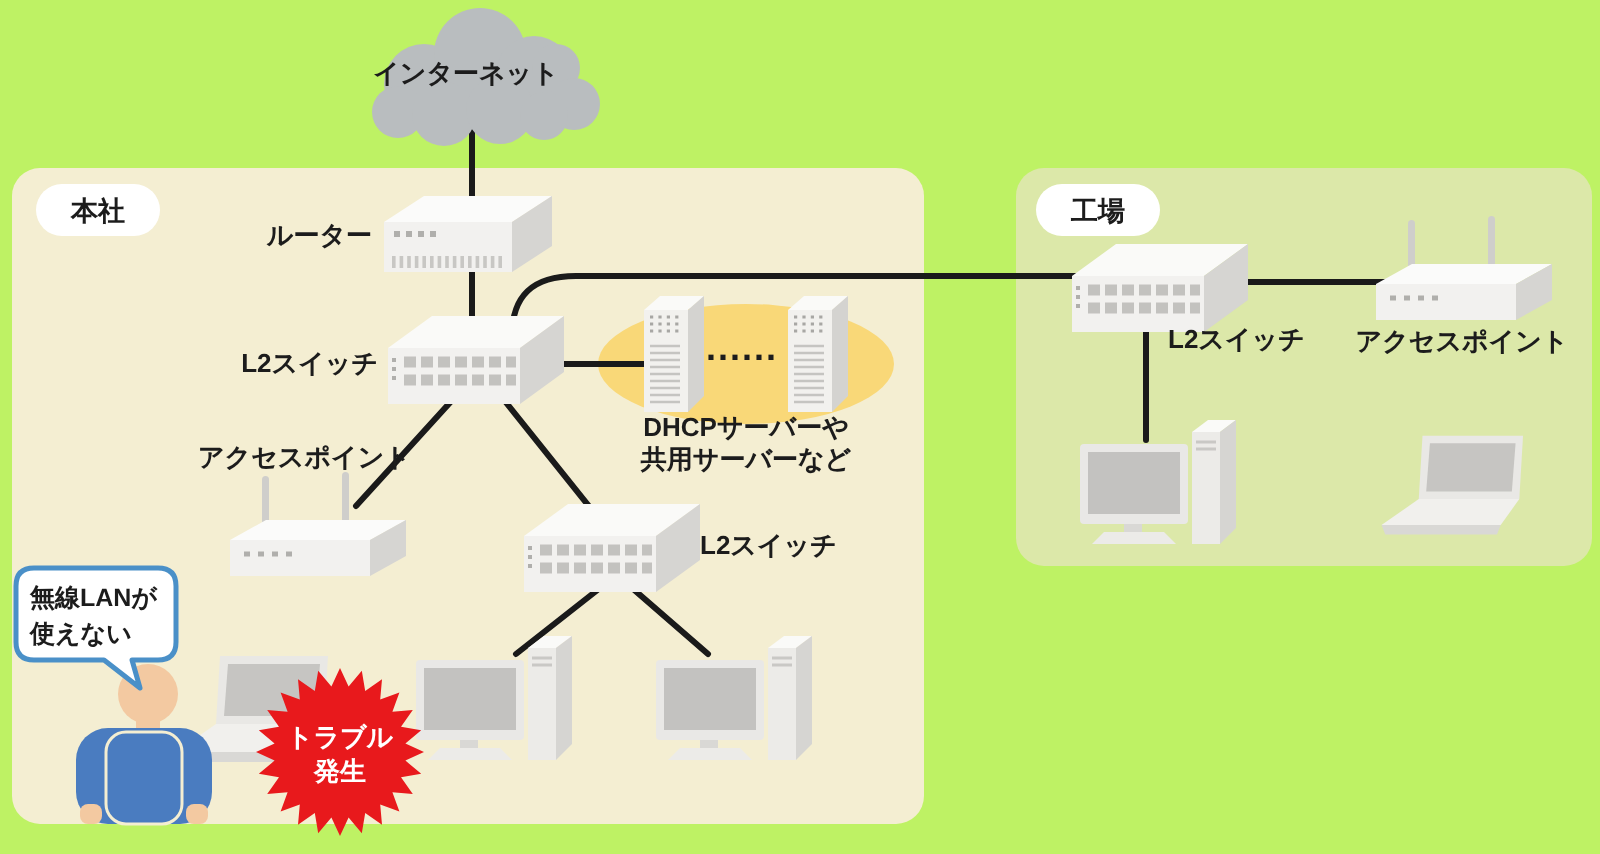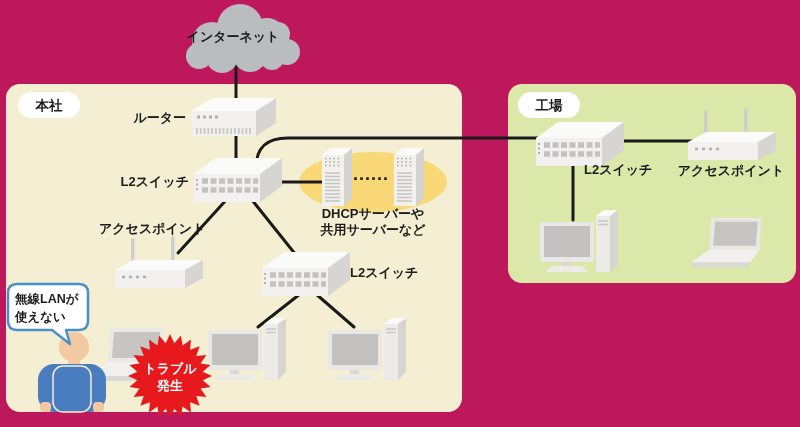--- a/index.html
+++ b/index.html
@@ -1,16 +1,16 @@
 <!DOCTYPE html>
 <html><head>
 <meta charset="utf-8">
 <style>
   html,body{margin:0;padding:0;background:#ffffff;}
-  .stage{position:relative;width:800px;height:427px;background:#be185d;overflow:hidden;
+  .stage{position:relative;width:800px;height:427px;background:#bef264;overflow:hidden;
          font-family:"Liberation Sans", sans-serif;}
   svg text{font-family:"Liberation Sans", sans-serif;}
   .lbl{font-size:13px;font-weight:600;fill:#1c1c1c;}
   .pill-txt{font-size:13.5px;font-weight:700;fill:#1c1c1c;}
   .bubble-txt{font-size:12.5px;font-weight:600;fill:#1c1c1c;}
   .burst-txt{font-size:13px;font-weight:700;fill:#ffffff;}
   .dots-txt{font-size:18px;font-weight:700;fill:#1c1c1c;letter-spacing:1px;}
 </style>
 </head>
 <body>

